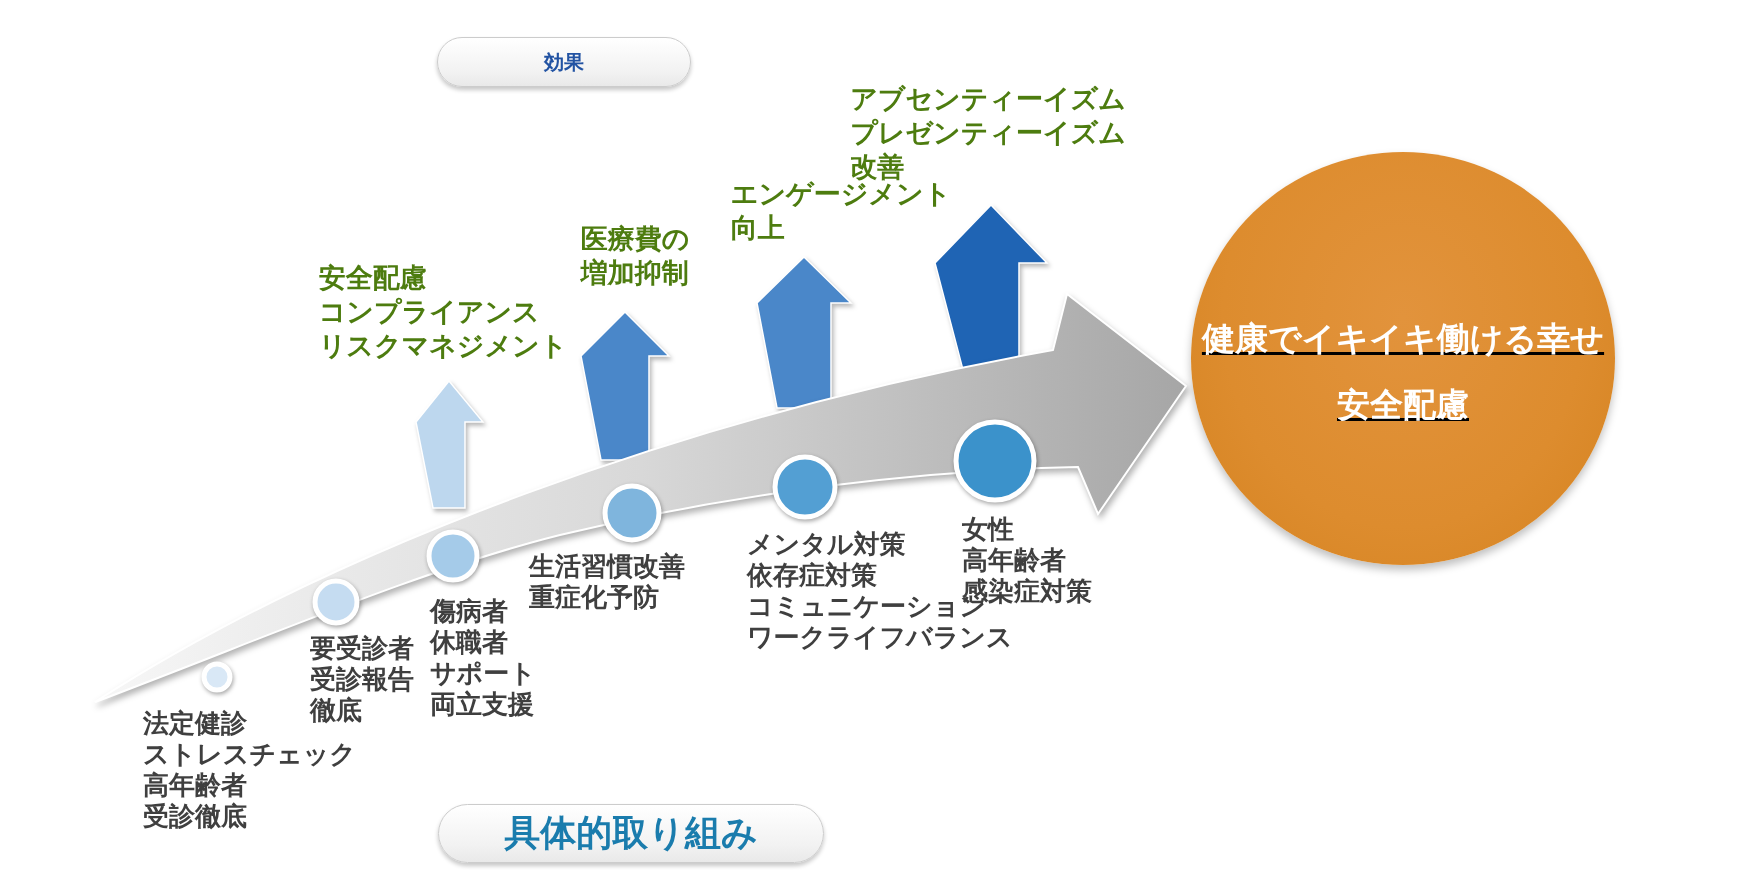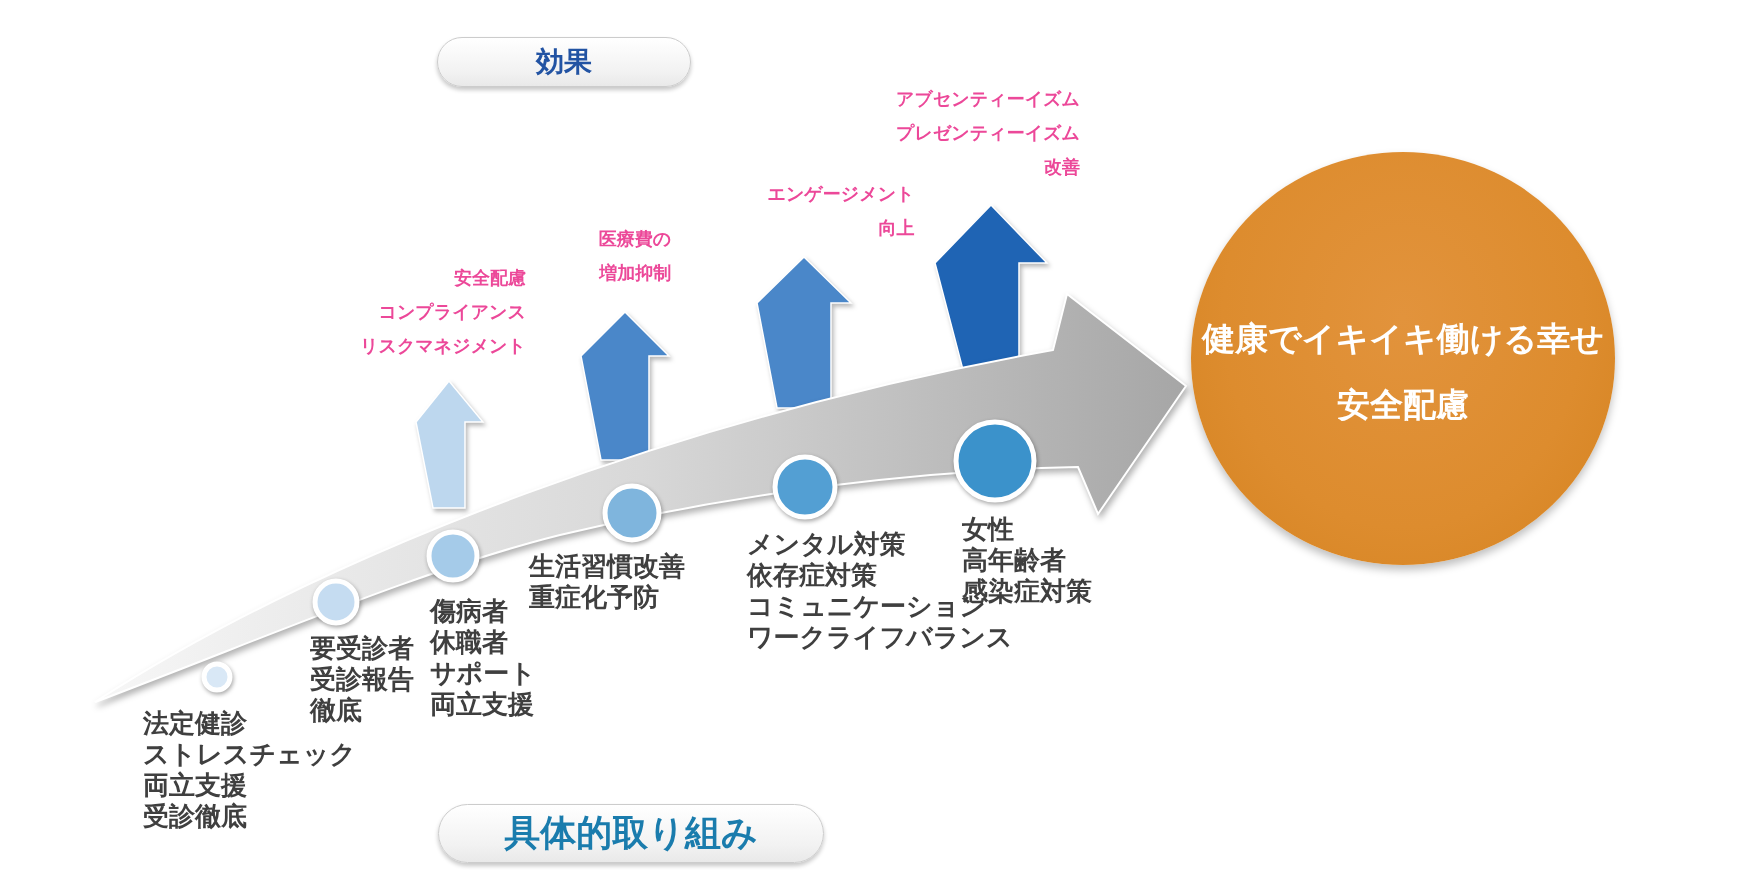--- a/index.html
+++ b/index.html
@@ -12,39 +12,39 @@
   .up-arrow{filter:drop-shadow(2px 3px 2px rgba(0,0,0,0.28));}
   .dot{filter:drop-shadow(1px 2px 2px rgba(0,0,0,0.35));}
 
   .pill{
     position:absolute;display:flex;align-items:center;justify-content:center;
     background:linear-gradient(180deg,#ffffff 0%,#f2f2f2 70%,#e9e9e9 100%);
     border:1px solid #cccccc;border-radius:999px;
     box-shadow:0 3px 4px rgba(0,0,0,0.22);
     font-weight:700;
   }
-  .effects-pill{left:437px;top:37px;width:252px;height:48px;font-size:28px;color:#2253A3;}
+  .effects-pill{left:437px;top:37px;width:252px;height:48px;font-size:20px;color:#2253A3;}
   .initiatives-pill{left:438px;top:804px;width:384px;height:57px;font-size:36px;color:#1A7CAD;}
 
   .goal-title{
     position:absolute;left:1338px;top:44px;width:300px;margin:0;
     text-align:center;font-size:57px;font-weight:700;letter-spacing:8px;color:#E2892B;
   }
   .goal-ellipse{
     position:absolute;left:1191px;top:152px;width:424px;height:413px;border-radius:50%;
     background:radial-gradient(ellipse at 50% 40%, #E2933C 0%, #DD8C2E 60%, #D4821F 100%);
     box-shadow:0 5px 8px rgba(0,0,0,0.25);
     display:flex;flex-direction:column;align-items:center;justify-content:center;
-    padding-top:26px;box-sizing:border-box;row-gap:24px;
+    padding-top:26px;box-sizing:border-box;row-gap:24px;text-decoration:underline;
   }
   .goal-line{color:#ffffff;font-size:33px;line-height:42px;font-weight:700;text-align:center;white-space:nowrap;}
 
   .effect-label{
-    position:absolute;transform:translateX(-50%);text-align:right;
-    font-size:18px;line-height:34px;font-weight:700;color:#ec4899;white-space:pre-line;
+    position:absolute;transform:translateX(-50%);text-align:left;
+    font-size:27px;line-height:34px;font-weight:700;color:#4d7c0f;white-space:pre-line;
   }
   .initiative-label{
     position:absolute;text-align:left;
     font-size:26px;line-height:31px;font-weight:700;color:#3F3F3F;white-space:pre-line;
   }
 </style>
 </head>
 <body>
 
 <div class="stage">
@@ -98,21 +98,21 @@
 コンプライアンス
 リスクマネジメント</div>
   <div class="effect-label" style="left:841px;top:177px;">エンゲージメント
 向上</div>
   <div class="effect-label" style="left:988px;top:82px;">アブセンティーイズム
 プレゼンティーイズム
 改善</div>
 
   <div class="initiative-label" style="left:143px;top:708px;">法定健診
 ストレスチェック
-両立支援
+高年齢者
 受診徹底</div>
   <div class="initiative-label" style="left:310px;top:633px;">要受診者
 受診報告
 徹底</div>
   <div class="initiative-label" style="left:430px;top:596px;">傷病者
 休職者
 サポート
 両立支援</div>
   <div class="initiative-label" style="left:529px;top:551px;">生活習慣改善
 重症化予防</div>

